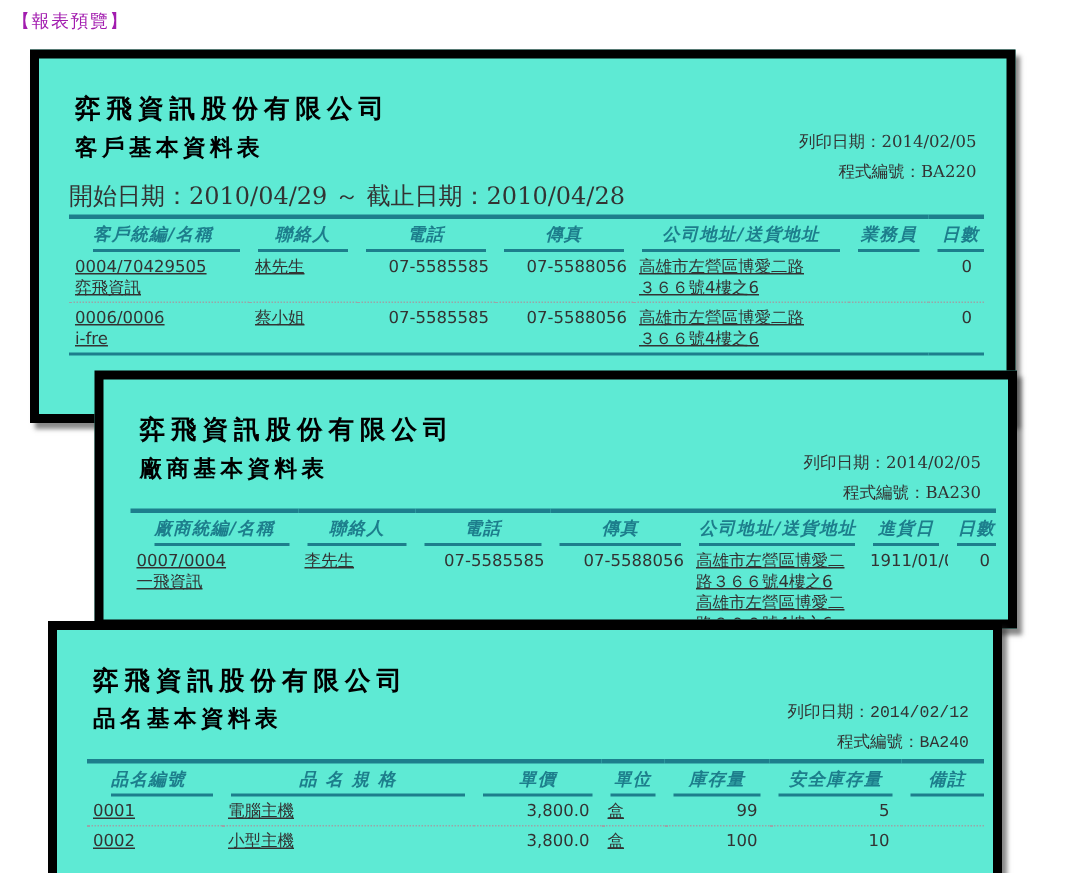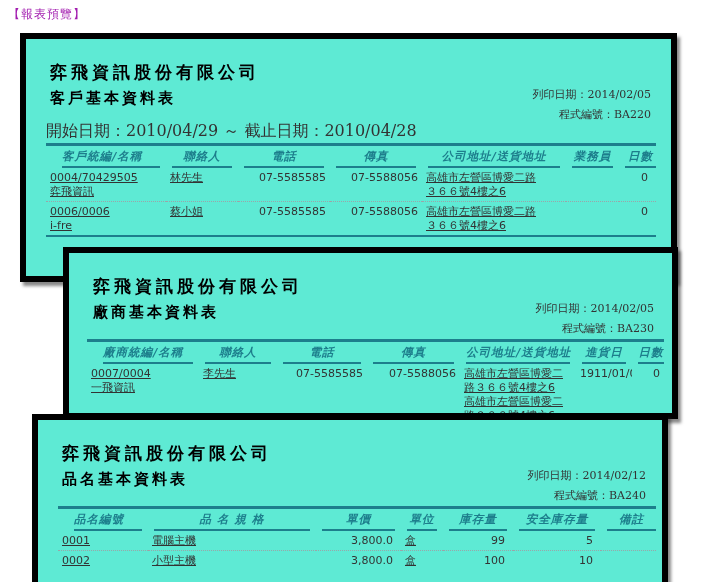--- a/index.html
+++ b/index.html
@@ -10,21 +10,21 @@
     box-shadow:3px 4px 3px rgba(40,40,40,0.55);}
   #page1{left:20px;top:33px;width:645px;height:237px;z-index:1;}
   #page2{left:63px;top:247px;width:603px;height:160px;z-index:2;}
   #page3{left:32px;top:414px;width:624px;height:200px;z-index:3;}
   .company{position:absolute;left:24px;top:22px;font-family:"DejaVu Serif","Liberation Serif",serif;
     font-weight:bold;font-size:17px;color:#000;letter-spacing:4px;white-space:nowrap;}
   .rpt-title{position:absolute;left:24px;top:50px;font-family:"DejaVu Serif","Liberation Serif",serif;
     font-weight:bold;font-size:15px;color:#000;letter-spacing:3px;white-space:nowrap;}
   .meta{position:absolute;top:46px;text-align:right;font-size:11px;color:#333;line-height:20px;
     font-family:"DejaVu Serif","Liberation Serif",serif;white-space:nowrap;}
-  #page1 .meta{right:20px;} #page2 .meta{right:18px;} #page3 .meta{right:16px;}
+  #page1 .meta{right:20px;} #page2 .meta{right:18px;} #page3 .meta{right:16px;font-family:Liberation Mono, monospace;}
   .date-range{position:absolute;left:20px;top:82px;font-size:16px;color:#333;
     font-family:"DejaVu Serif","Liberation Serif",serif;white-space:nowrap;}
   .tablewrap{position:absolute;left:20px;top:86px;}
   #page1 .tablewrap{top:104px;}
   #page2 .tablewrap{left:18px;}
   table{border-collapse:collapse;table-layout:fixed;border-top:3px solid #1d7e8c;}
   #page1 table{border-bottom:2px solid #1d7e8c;}
   th{padding:0;vertical-align:bottom;text-align:center;font-family:"DejaVu Serif","Liberation Serif",serif;}
   th:first-child{text-align:left;}
   th .hd{margin:0 6px;padding:3px 0 2px;border-bottom:2px solid #1d7e8c;color:#1d7e8c;

